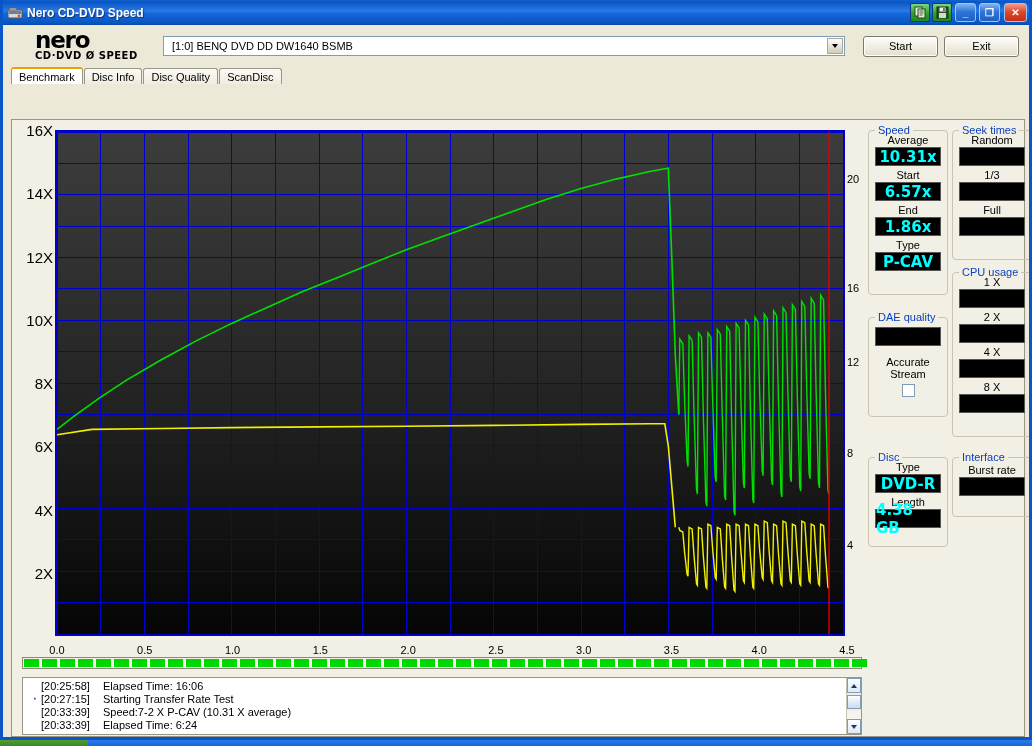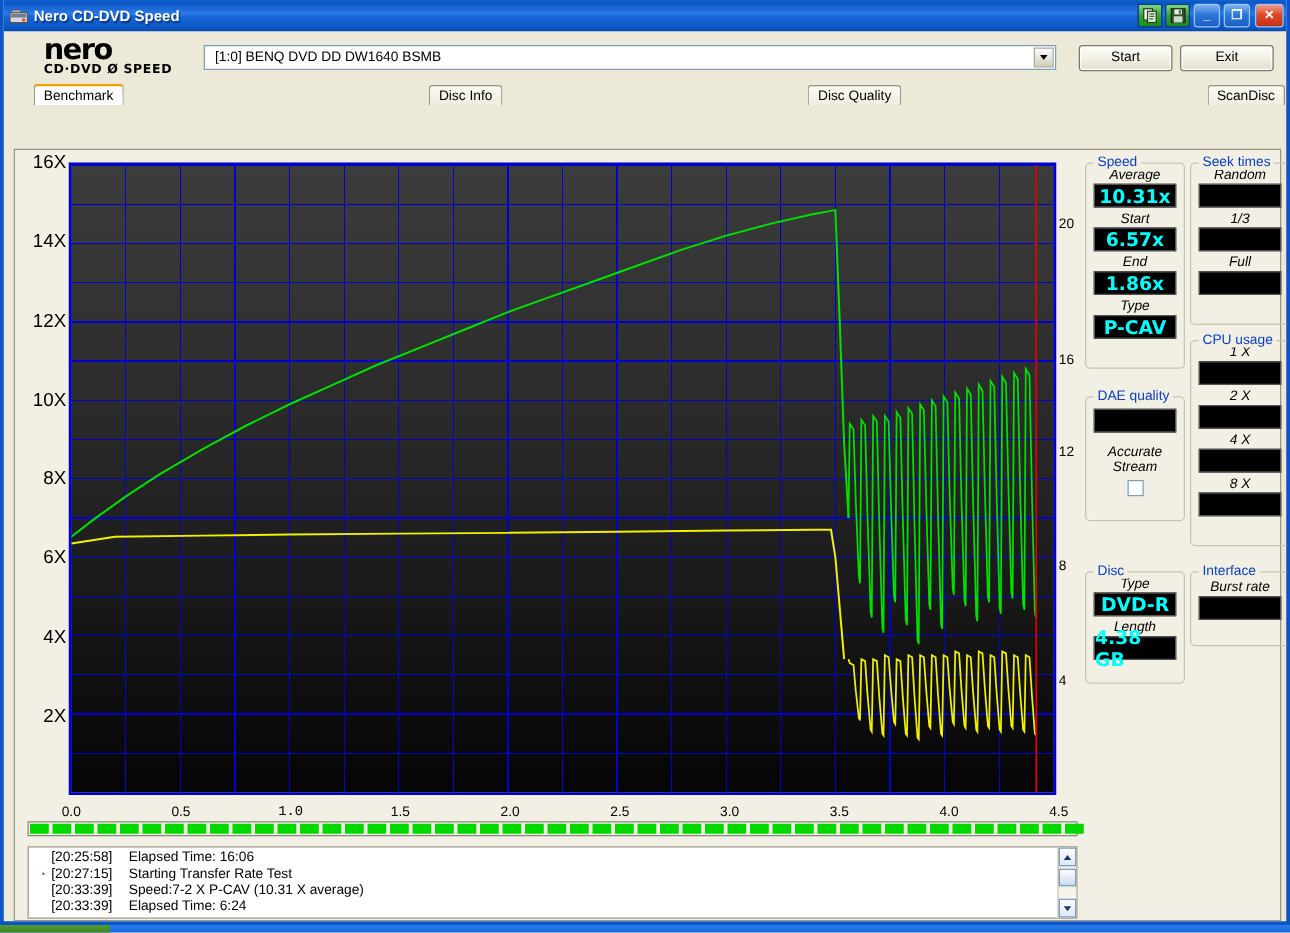--- a/index.html
+++ b/index.html
@@ -89,21 +89,21 @@
   .btn {
     width:75px; height:21px; margin-left:6px;
     background:linear-gradient(180deg,#fdfdfb,#f1eee1 55%,#e2dfd0);
     border:1px solid #7e7a6b; border-radius:3px;
     font-size:11px; color:#000;
     display:flex; align-items:center; justify-content:center;
     box-shadow:inset 0 0 0 1px #fff;
   }
 
   
-  #tabs { height:17px; display:flex; align-items:flex-end; padding-left:24px; position:relative;justify-content:space-between; }
+  #tabs { height:17px; display:flex; align-items:flex-end; padding-left:8px; position:relative; }
   .tab {
     height:16px; padding:0 7px; font-size:11px;
     background:linear-gradient(180deg,#fbfaf4,#efece0);
     border:1px solid #9a9685; border-bottom:none;
     border-radius:3px 3px 0 0; margin-right:1px;
     display:flex; align-items:center; color:#000;
   }
   .tab.active {
     background:#fff; height:17px; border-top:2px solid #f0a000;
     font-weight:normal;
@@ -149,21 +149,21 @@
   
   #side { position:absolute; left:852px; top:2px; width:160px; height:552px; }
   .grp {
     position:absolute; border:1px solid #c9c5b4; border-radius:4px;
     background:transparent;
   }
   .grp > .cap {
     position:absolute; top:-7px; left:6px; padding:0 3px;
     background:#f2efe4; color:#0b3fbf; font-size:11px; white-space:nowrap;
   }
-  .lbl { text-align:center; font-size:11px; color:#000; margin-top:3px;font-style:italic; }
+  .lbl { text-align:center; font-size:11px; color:#000; margin-top:3px; }
   .val {
     height:19px; margin:1px 6px 0 6px; background:#000;
     color:#00ffff; font-family:"DejaVu Sans", sans-serif;
     font-weight:bold; font-size:15px;
     display:flex; align-items:center; justify-content:center;
     border:1px solid #555;
   }
   .val.empty { color:#000; }
   .chk {
     width:13px; height:13px; margin:4px auto 0 auto;
@@ -325,21 +325,21 @@
             <polyline points="0.0,297.4 17.5,283.9 43.7,265.1 69.9,247.9 104.8,227.5 139.7,208.6 174.7,191.4 209.6,175.7 244.5,160.0 279.5,145.9 314.4,131.8 349.3,117.7 384.3,105.1 419.2,92.6 454.1,80.0 489.1,67.5 524.0,56.5 558.9,47.1 593.9,39.2 607.8,36.7 611.3,36.1 614.8,125.5 618.3,222.8 621.8,282.4" fill="none" stroke="#00e000" stroke-width="1.6"></polyline>
             <polyline points="621.8,282.4 622.8,207.1 625.8,211.5 627.6,268.3 630.1,329.4 631.0,334.6 632.1,203.9 635.1,208.4 637.0,280.8 639.5,357.7 640.4,362.0 641.5,200.8 644.5,205.3 646.4,285.5 648.9,370.2 649.8,374.2 650.9,200.8 653.9,205.3 655.8,273.0 658.2,345.1 659.2,349.8 660.3,197.7 663.3,202.2 665.2,280.8 667.6,363.9 668.6,368.1 669.7,194.5 672.7,199.1 674.6,287.1 677.0,379.6 678.0,383.3 679.1,191.4 682.1,196.0 684.0,271.4 686.4,351.4 687.3,355.9 688.5,188.3 691.5,193.0 693.4,277.7 695.8,367.1 696.7,371.1 697.9,185.1 700.9,189.9 702.7,262.0 705.2,338.9 706.1,343.7 707.2,182.0 710.3,186.8 712.1,265.1 714.6,348.3 715.5,352.9 716.6,178.8 719.6,183.7 721.5,269.8 724.0,360.8 724.9,365.0 726.0,175.7 729.0,180.6 730.9,260.4 733.3,345.1 734.3,349.8 735.4,172.6 738.4,177.5 740.3,263.6 742.7,354.5 743.7,359.0 744.8,169.4 747.8,174.4 749.7,255.7 752.1,342.0 753.1,346.8 754.2,166.3 757.2,171.3 759.1,258.8 761.5,351.4 762.5,355.9 763.6,163.1 766.6,168.2 768.5,260.4 770.9,357.7 771.8,362.0" fill="none" stroke="#00e000" stroke-width="1.4"></polyline>
             <polyline points="0.0,302.8 34.9,297.4 104.8,296.5 174.7,295.6 262.0,294.9 349.3,294.3 436.7,293.4 524.0,292.4 593.9,291.8 607.8,291.8 611.3,313.8 618.3,395.3" fill="none" stroke="#f0f000" stroke-width="1.6"></polyline>
             <polyline points="621.8,395.3 622.8,398.5 625.8,400.0 627.6,420.4 630.1,442.4 631.0,444.2 632.1,395.3 635.1,396.9 637.0,423.6 639.5,451.8 640.4,453.3 641.5,395.3 644.5,396.9 646.4,425.1 648.9,454.9 649.8,456.3 650.9,392.2 653.9,393.8 655.8,418.9 658.2,445.5 659.2,447.2 660.3,395.3 663.3,396.9 665.2,425.1 667.6,454.9 668.6,456.3 669.7,392.2 672.7,393.8 674.6,425.1 677.0,458.1 678.0,459.4 679.1,392.2 682.1,393.8 684.0,420.4 686.4,448.7 687.3,450.3 688.5,392.2 691.5,393.8 693.4,423.6 695.8,454.9 696.7,456.3 697.9,392.2 700.9,393.8 702.7,418.9 705.2,445.5 706.1,447.2 707.2,389.1 710.3,390.7 712.1,418.9 714.6,448.7 715.5,450.3 716.6,392.2 719.6,393.8 721.5,422.0 724.0,451.8 724.9,453.3 726.0,389.1 729.0,390.7 730.9,418.9 733.3,448.7 734.3,450.3 735.4,392.2 738.4,393.8 740.3,422.0 742.7,451.8 743.7,453.3 744.8,389.1 747.8,390.7 749.7,418.9 752.1,448.7 753.1,450.3 754.2,392.2 757.2,393.8 759.1,422.0 761.5,451.8 762.5,453.3 763.6,392.2 766.6,393.8 768.5,423.6 770.9,454.9 771.8,456.3" fill="none" stroke="#f0f000" stroke-width="1.4"></polyline>
             <line x1="772.0266666666666" y1="0" x2="772.0266666666666" y2="502" stroke="#e00000" stroke-width="1.4"></line>
           </svg>
       </div>
       <div id="xlabels">
           <div style="left: 2px;">0.0</div>
           <div style="left: 89.7778px;">0.5</div>
-          <div style="left: 177.556px; font-family: Liberation Mono, monospace;">1.0</div>
+          <div style="left: 177.556px;">1.0</div>
           <div style="left: 265.333px;">1.5</div>
           <div style="left: 353.111px;">2.0</div>
           <div style="left: 440.889px;">2.5</div>
           <div style="left: 528.667px;">3.0</div>
           <div style="left: 616.444px;">3.5</div>
           <div style="left: 704.222px;">4.0</div>
           <div style="left: 792px; text-align: right;">4.5</div>
         </div>
     </div>
 

